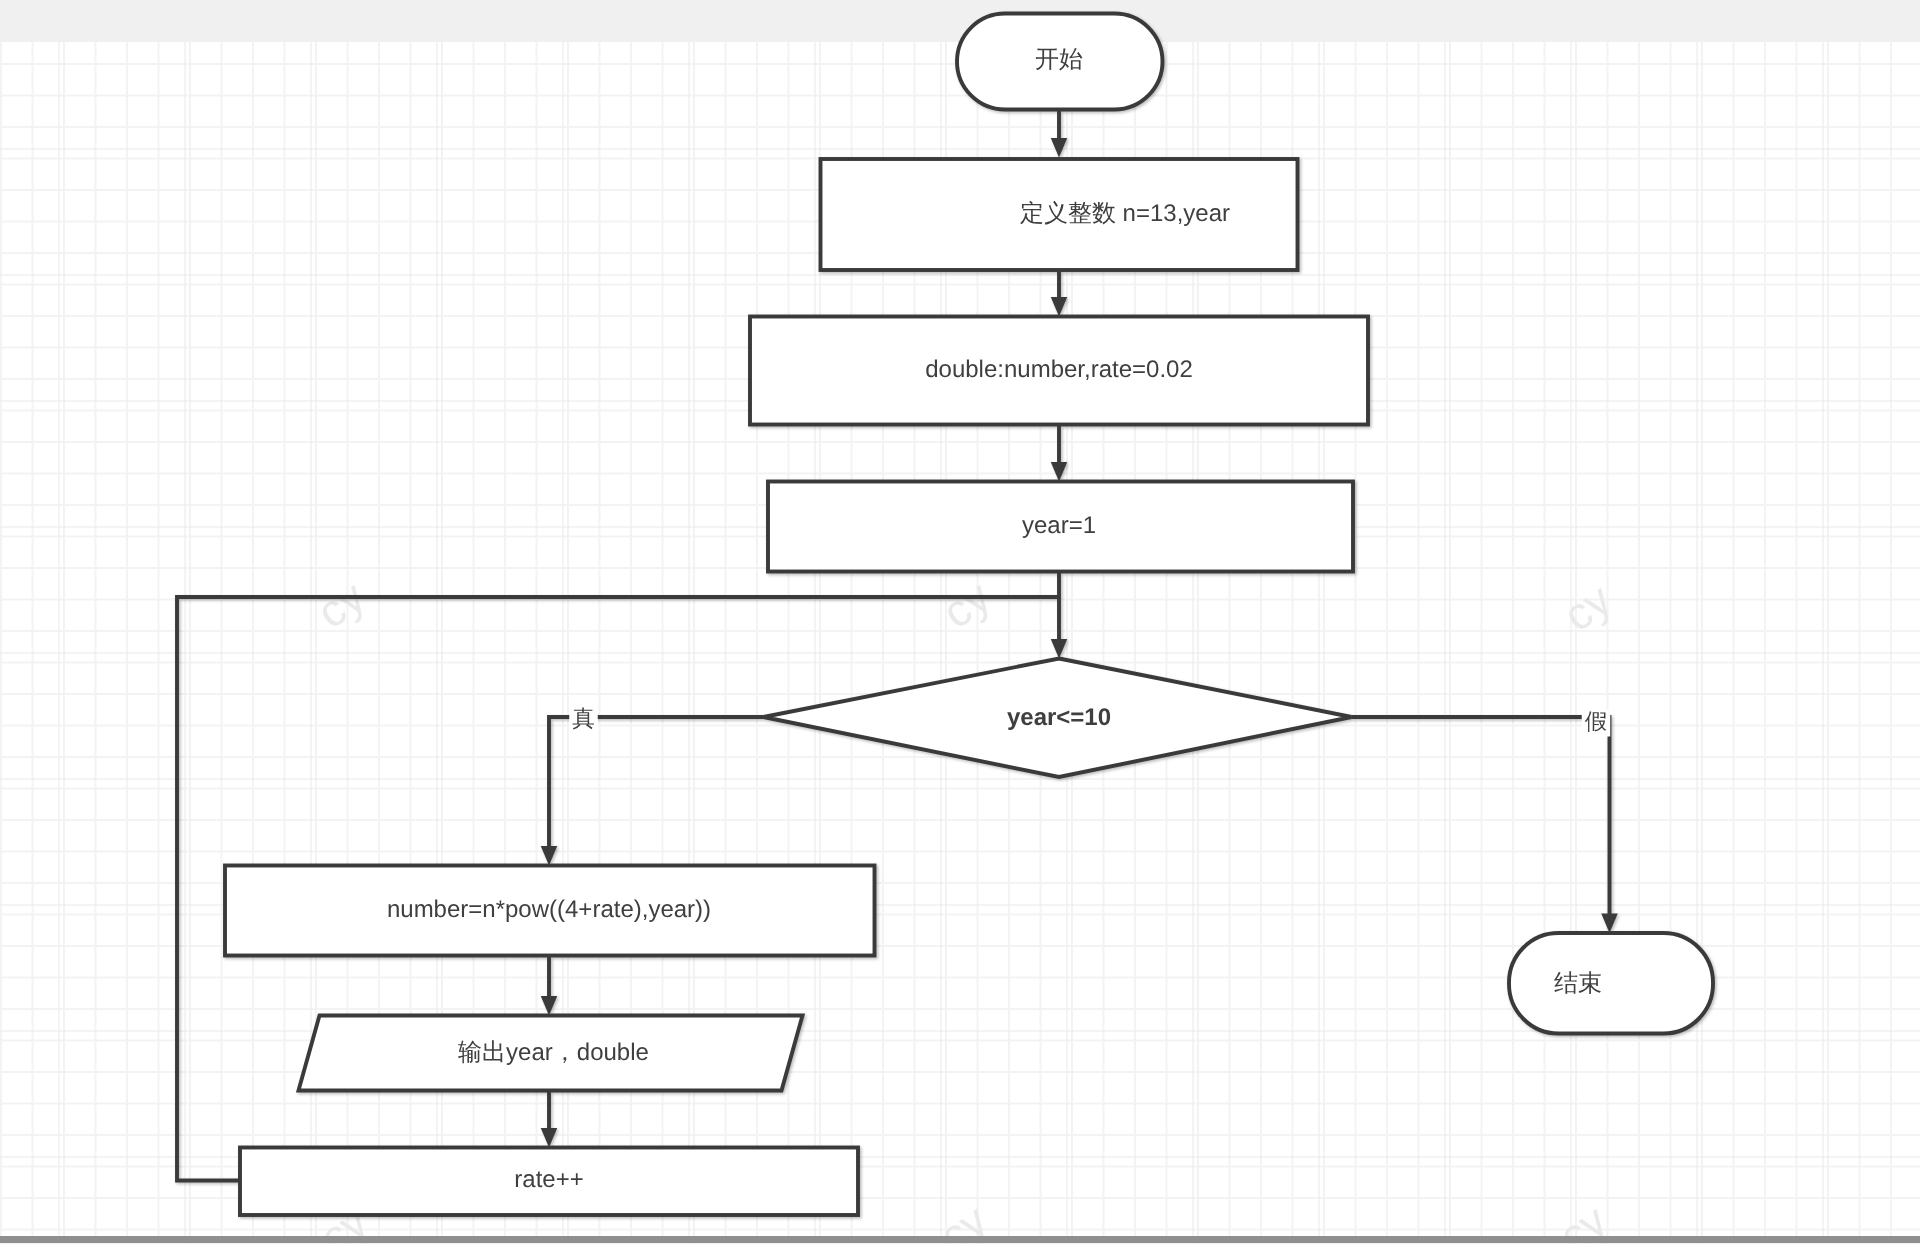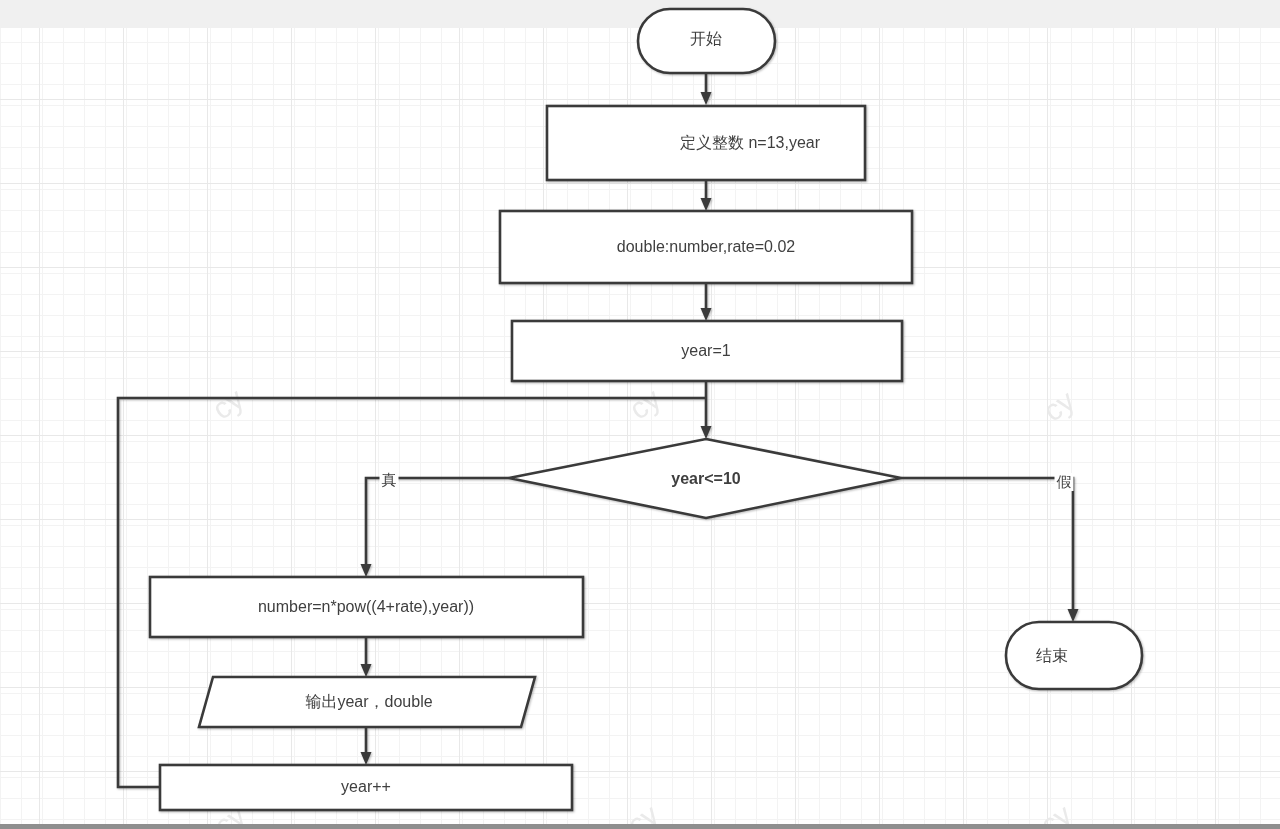--- a/index.html
+++ b/index.html
@@ -99,21 +99,21 @@
     </g>
   </svg>
 
   <div class="label" style="left:706px;  top:41px;font-family:Liberation Mono, monospace;">开始</div>
   <div class="label" style="left:706px;  top:143px;margin-left:44px;">定义整数 n=13,year</div>
   <div class="label" style="left:706px;  top:247px;">double:number,rate=0.02</div>
   <div class="label" style="left:706px;  top:351px;">year=1</div>
   <div class="label" style="left:706px;  top:479px;font-weight:bold;">year&lt;=10</div>
   <div class="label" style="left:366px;  top:607px;">number=n*pow((4+rate),year))</div>
   <div class="label" style="left:369px;  top:702px;">输出year，double</div>
-  <div class="label" style="left:366px;  top:787px;">year++</div>
+  <div class="label" style="left:366px;  top:787px;">rate++</div>
   <div class="label" style="left:1052px; top:656px;">结束</div>
 
   <div class="label edge-label" style="left:389px;  top:480px;">真</div>
   <div class="label edge-label" style="left:1064px; top:482px;">假</div>
 
   <div class="bottom-bar"></div>
 
 </div>
 
 </body></html>

